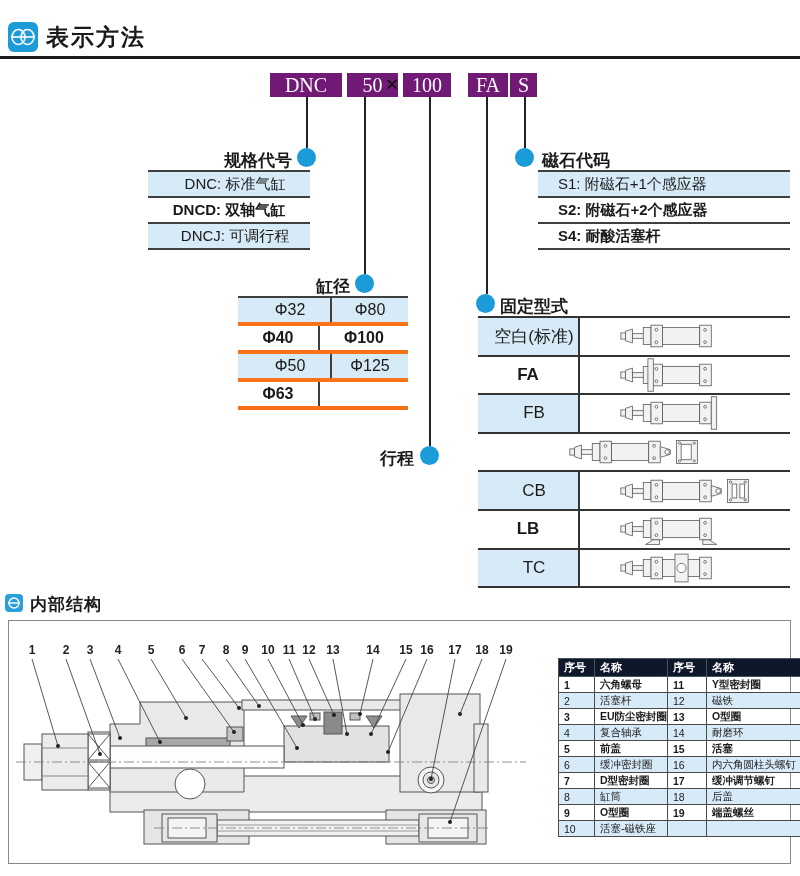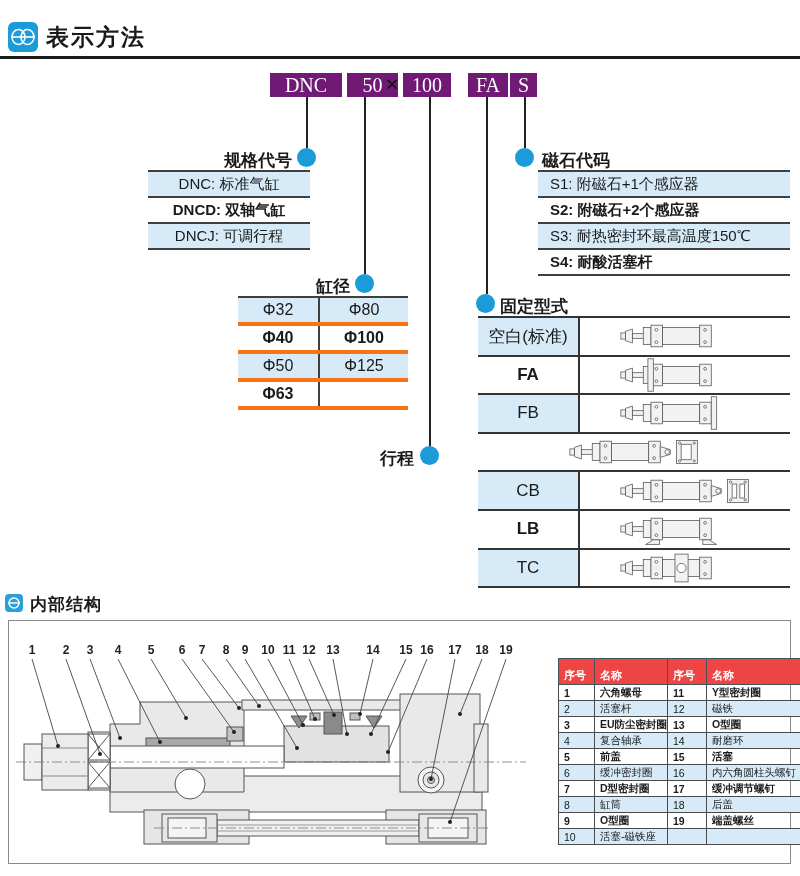--- a/index.html
+++ b/index.html
@@ -35,47 +35,47 @@
   .plabel{font-size:17px;font-weight:bold;white-space:nowrap;}
   #lb-spec{left:180px;top:149px;width:112px;text-align:right;}
   #lb-magnet{left:542px;top:149px;}
   #lb-bore{left:280px;top:275px;width:70px;text-align:right;}
   #lb-mount{left:500px;top:295px;}
   #lb-stroke{left:348px;top:447px;width:66px;text-align:right;}
   
   .rowtab{border-top:2px solid #3f3f3f;}
   .rowtab .r{height:24px;line-height:24px;border-bottom:2px solid #3f3f3f;font-size:15px;
              white-space:nowrap;overflow:hidden;}
-  .blue{background:#d7eaf7;}
+  .blue{background:#d7eaf7;padding-left:12px;}
   .bold{font-weight:bold;}
   #spec-tab{left:148px;top:170px;width:162px;}
   #spec-tab .r{text-align:center;}
   #magnet-tab{left:538px;top:170px;width:252px;}
-  #magnet-tab .r{padding-left:12px;}
+  #magnet-tab .r{padding-left:20px;}
   
   #bore-tab{left:238px;top:296px;width:170px;border-top:2px solid #3f3f3f;}
   #bore-tab .r{display:flex;height:24px;line-height:24px;border-bottom:4px solid #f97316;
                font-size:16px;}
   #bore-tab .c1{width:82px;text-align:center;border-right:2px solid #3f3f3f;box-sizing:border-box;}
   #bore-tab .c2{flex:1;text-align:center;}
   
   #mount-tab{left:478px;top:316px;width:312px;border-top:2px solid #333;}
   #mount-tab .r{display:flex;height:36.6px;border-bottom:2px solid #333;}
   #mount-tab .lab{width:102px;display:flex;align-items:center;justify-content:center;
                   font-size:17px;border-right:2px solid #333;box-sizing:border-box;}
   #mount-tab .dia{flex:1;display:flex;align-items:center;justify-content:center;background:#fff;}
   
   #s2-icon{left:5px;top:594px;width:18px;height:18px;}
   #s2-title{left:30px;top:593px;font-size:17px;font-weight:bold;letter-spacing:1px;}
   #inner-box{left:8px;top:620px;width:783px;height:244px;border:1px solid #888;box-sizing:border-box;}
   
   #parts-tab{left:558px;top:658px;width:234px;border-collapse:collapse;table-layout:fixed;
              font-size:10.5px;}
-  #parts-tab th{background:#ef4444;color:#fff;font-weight:bold;height:17px;
-                border:1px solid #45535c;text-align:left;padding:8px 0 0 5px;font-size:11px;}
+  #parts-tab th{background:#0f172a;color:#fff;font-weight:bold;height:17px;
+                border:1px solid #45535c;text-align:left;padding:0 0 0 5px;font-size:11px;}
   #parts-tab td{height:15px;border:1px solid #4a4a4a;padding:0 0 0 5px;white-space:nowrap;
                 overflow:hidden;}
   #parts-tab tr.blue td{background:#d7eaf7;}
   #parts-tab tr.bold td{font-weight:bold;}
   .w1{width:30px;} .w2{width:67px;} .w3{width:33px;} .w4{width:96px;}
 </style>
 </head>
 <body>
 
 <div id="page">
@@ -115,21 +115,20 @@
 
   <div id="spec-tab" class="abs rowtab">
     <div class="r blue">DNC: 标准气缸</div>
     <div class="r bold">DNCD: 双轴气缸</div>
     <div class="r blue">DNCJ: 可调行程</div>
   </div>
 
   <div id="magnet-tab" class="abs rowtab">
     <div class="r blue">S1: 附磁石+1个感应器</div>
     <div class="r bold">S2: 附磁石+2个感应器</div>
-    <div class="r blue">S3: 耐热密封环最高温度150℃</div>
     <div class="r bold">S4: 耐酸活塞杆</div>
   </div>
 
   <div id="bore-tab" class="abs">
     <div class="r blue">
       <div class="c1">Φ32</div>
       <div class="c2">Φ80</div>
     </div>
     <div class="r bold">
       <div class="c1">Φ40</div>

